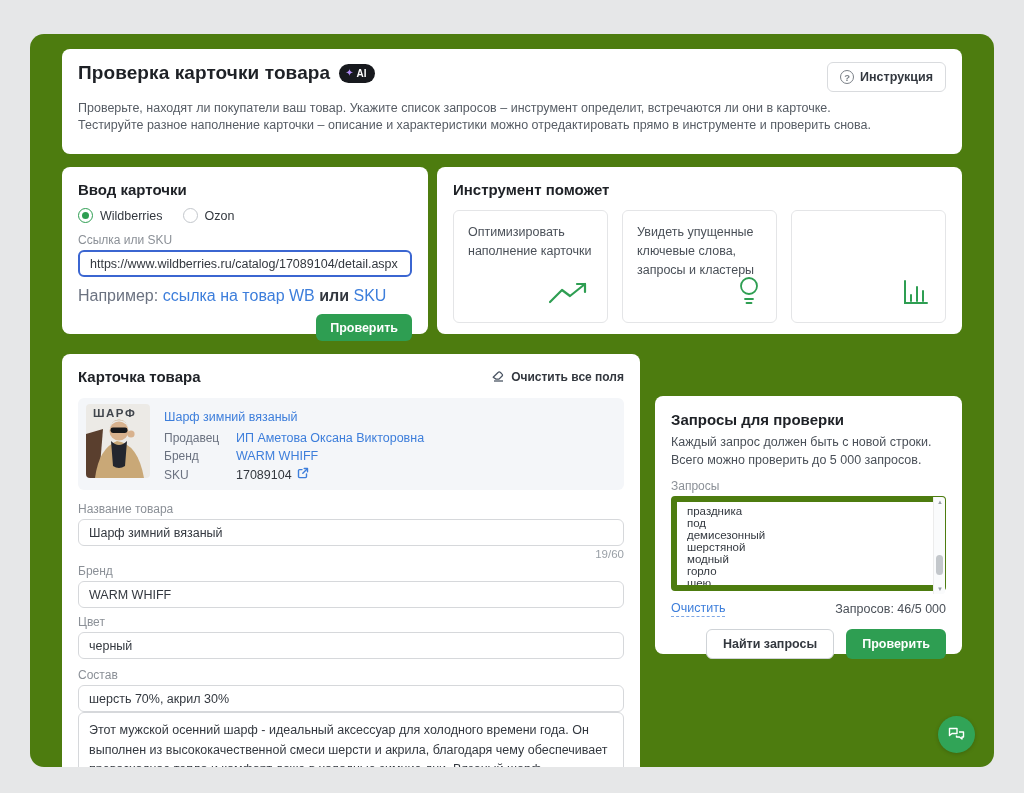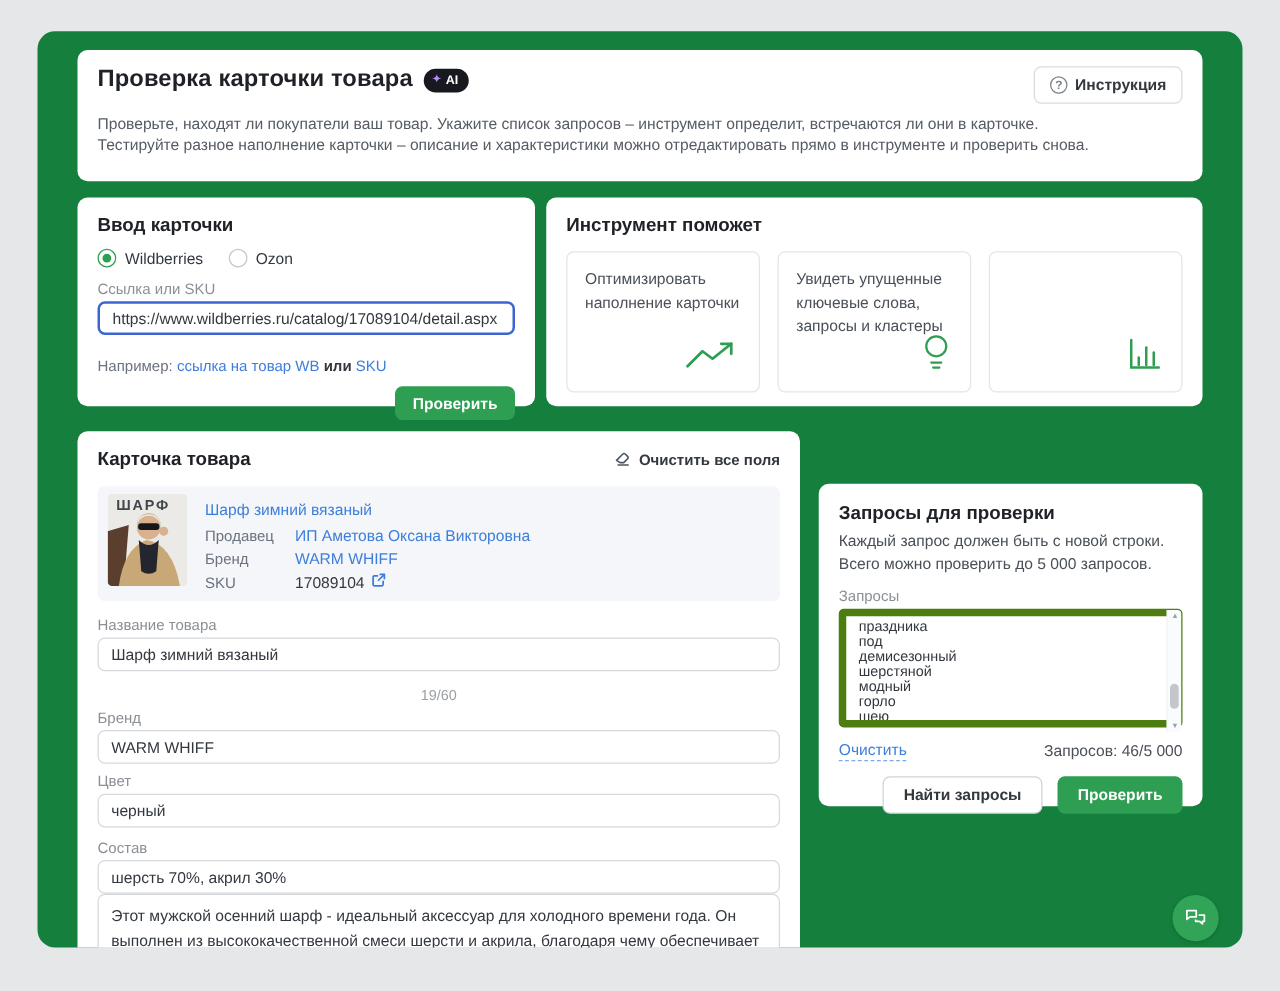--- a/index.html
+++ b/index.html
@@ -1,19 +1,19 @@
 <!DOCTYPE html>
 <html lang="ru"><head>
 <meta charset="utf-8">
 <style>
   * { margin:0; padding:0; box-sizing:border-box; }
   body { font-family:"Liberation Sans","DejaVu Sans",sans-serif; background:#e6e7e8; }
   .screen { position:relative; width:1024px; height:793px; background:#e6e7e8; overflow:hidden; }
-  .panel { position:absolute; left:30px; top:25px; width:964px; height:733px;
-           background:#15803d; border-radius:14px; overflow:hidden; }
+  .panel { position:absolute; left:30px; top:34px; width:964px; height:733px;
+           background:#4d7c0f; border-radius:14px; overflow:hidden; }
   .card { position:absolute; background:#fff; border-radius:8px; }
 
   
   .header-card { left:32px; top:15px; width:900px; height:105px; padding:13px 16px; }
   .header-row { display:flex; justify-content:space-between; align-items:flex-start; }
   .title-wrap { display:flex; align-items:center; gap:9px; }
   h1 { font-size:19px; font-weight:700; color:#1e2126; letter-spacing:.1px; }
   .ai-badge { display:inline-flex; align-items:center; gap:3px; background:#17191e; color:#fff;
               border-radius:10px; height:19px; padding:0 8px 0 6px; font-size:10px; font-weight:700; }
   .ai-badge .spark { color:#b18cf5; font-size:10px; line-height:1; }
@@ -31,21 +31,21 @@
   .radio-row { display:flex; gap:20px; margin-top:10px; align-items:center; }
   .radio-opt { display:flex; align-items:center; gap:7px; font-size:12.5px; color:#33383f; cursor:pointer; }
   .radio { width:15px; height:15px; border-radius:50%; border:1.6px solid #c3c7cc; background:#fff; position:relative; }
   .radio.sel { border-color:#2e9e52; }
   .radio.sel::after { content:""; position:absolute; left:2.6px; top:2.6px; width:7px; height:7px;
                       border-radius:50%; background:#2e9e52; }
   .fld-label { display:block; font-size:12px; color:#8b9097; margin-top:10px; margin-bottom:3px; }
   .text-input { width:100%; height:27px; border:1px solid #d6d8db; border-radius:6px; padding:0 10px;
                 font-size:12.5px; color:#33383f; font-family:inherit; background:#fff; }
   .text-input.focused { border:2px solid #3b66d1; }
-  .hint { margin-top:18px; font-size:12px; color:#6b7280; }
+  .hint { margin-top:10px; font-size:16px; color:#6b7280; }
   .hint a { color:#3d7edb; text-decoration:none; }
   .hint b { color:#33383f; font-weight:700; }
   .btn-green { background:#2e9e52; color:#fff; border:none; height:27px; padding:0 14px; font-weight:600; }
   .right-align { display:flex; justify-content:flex-end; margin-top:9px; }
 
   
   .benefits-card { left:407px; top:133px; width:525px; height:167px; padding:14px 16px; }
   .benefit-row { display:flex; gap:14px; margin-top:12px; }
   .benefit-box { flex:1; border:1px solid #e4e5e7; border-radius:6px; height:113px; padding:12px 14px;
                  position:relative; font-size:12.5px; line-height:1.5; color:#4a5058; }
@@ -56,21 +56,21 @@
   .pc-head { display:flex; justify-content:space-between; align-items:center; }
   .clear-all { display:flex; align-items:center; gap:6px; font-size:12px; font-weight:600;
                color:#33383f; cursor:pointer; }
   .info-block { margin-top:13px; background:#f4f6f9; border-radius:6px; padding:6px 8px; display:flex; gap:14px; }
   .prod-img { width:64px; height:74px; border-radius:4px; overflow:hidden; flex:none; }
   .info-rows { padding-top:4px; font-size:12.5px; }
   .info-row { display:flex; line-height:18.5px; }
   .info-row .lbl { width:72px; flex:none; color:#6b7280; font-size:12px; }
   .blue-link { color:#3d7edb; text-decoration:none; cursor:pointer; }
   .sku-val { color:#33383f; display:flex; align-items:center; gap:5px; }
-  .counter { text-align:center; font-size:11.5px; color:#9aa0a7; margin-top:14px; }
+  .counter { text-align:right; font-size:11.5px; color:#9aa0a7; margin-top:2px; }
   .desc-ta { width:100%; height:92px; border:1px solid #d6d8db; border-radius:6px; padding:8px 10px;
              font-size:12.5px; line-height:1.56; color:#33383f; font-family:inherit; resize:none; overflow:hidden; }
 
   
   .queries-card { left:625px; top:362px; width:307px; height:258px; padding:15px 16px; }
   .q-desc { margin-top:6px; font-size:12.5px; line-height:1.4; color:#4a5058; }
   .ta-wrap { position:relative; margin-top:3px; }
   .queries-ta { width:100%; height:95px; border:6px solid #4d7c0f; border-radius:4px;
                 padding:3px 20px 3px 10px; font-size:11.5px; line-height:12px; color:#33383f;
                 font-family:inherit; resize:none; overflow:hidden; }

